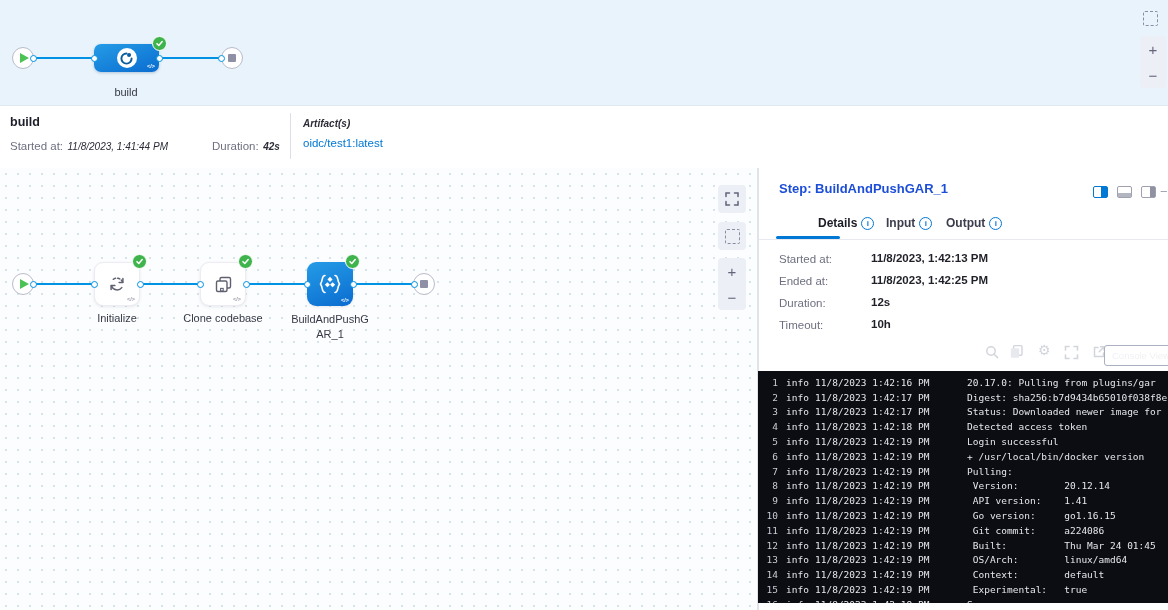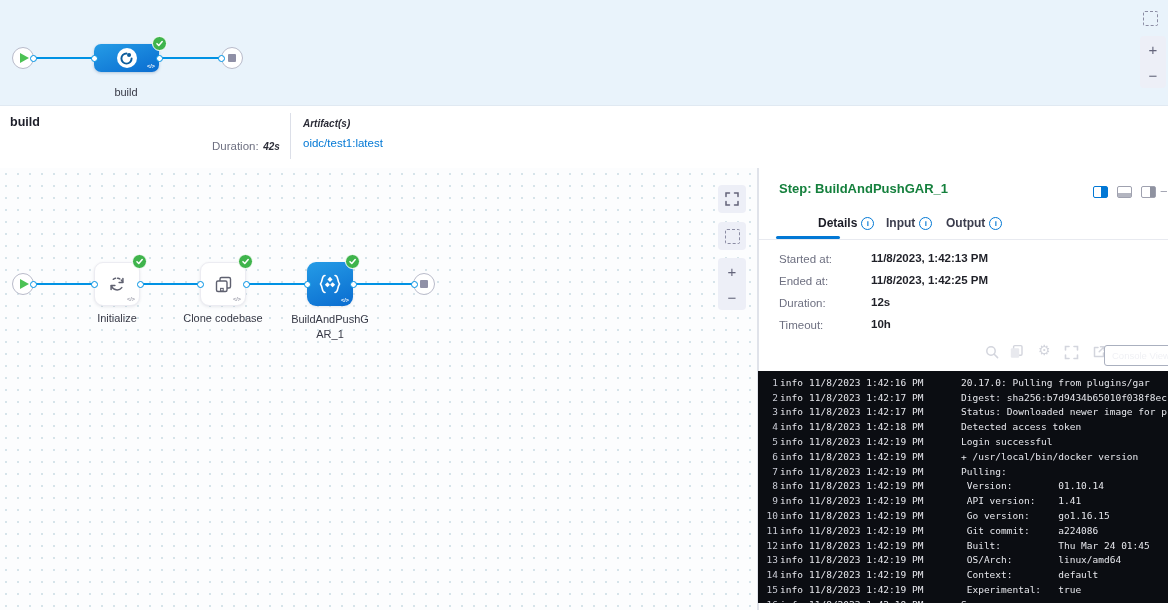--- a/index.html
+++ b/index.html
@@ -34,21 +34,21 @@
   .vdiv{width:1px;background:#dcdfe8;}
   .link{color:#0278d5;font-size:11.5px;cursor:pointer;}
 
   
   .canvas{left:0;top:168px;width:758px;height:442px;background-color:#fcfdfe;background-image:radial-gradient(#d6e4ea 1.1px,transparent 1.3px);background-size:12px 12px;border-right:1px solid #e0e3ea;box-sizing:border-box;}
   .step-node{width:46px;height:44px;border-radius:9px;background:#fff;border:1px solid #ececf2;box-shadow:0 1px 3px rgba(40,50,80,.10);box-sizing:border-box;display:flex;align-items:center;justify-content:center;position:absolute;}
   .step-node.blue{background:linear-gradient(160deg,#259ce6,#0a6cd0);border:none;}
 
   
   .panel{left:758px;top:168px;width:410px;height:442px;background:#fff;border-left:1px solid #e0e3ea;box-sizing:border-box;}
-  .panel-title{font-size:13px;font-weight:bold;color:#15803d;}
+  .panel-title{font-size:13px;font-weight:bold;color:#1d4ed8;}
   .layout-ico{width:15px;height:12px;border:1.5px solid #9fa1af;border-radius:2px;box-sizing:border-box;position:absolute;}
   .layout-ico.active{border-color:#0278d5;}
   .layout-ico .fill-r{position:absolute;right:0;top:0;bottom:0;width:45%;background:#0278d5;}
   .layout-ico .fill-b{position:absolute;left:0;right:0;bottom:0;height:40%;background:#b3b5c0;}
   .layout-ico .fill-rg{position:absolute;right:0;top:0;bottom:0;width:42%;background:#8f92a0;}
   .tab{font-size:12px;font-weight:bold;color:#3b3d4d;display:flex;align-items:center;gap:4px;cursor:pointer;margin-left:39px;}
   .tab.active{color:#1b1c26;}
   .info-i{display:inline-flex;width:11px;height:11px;border:1px solid #0278d5;border-radius:50%;color:#0278d5;font-size:8px;align-items:center;justify-content:center;font-style:normal;font-weight:bold;}
   .tabs-border{height:1px;background:#e8eaf0;}
   .tab-underline{height:3px;background:#0278d5;border-radius:2px;}
@@ -56,21 +56,21 @@
   .dt-val{font-size:11.5px;color:#1f2028;font-weight:bold;}
 
   
   .logs-header{left:758px;top:338px;width:410px;height:33px;background:#171a21;display:flex;align-items:center;}
   .logs-title{color:#f0f1f5;font-size:11.5px;font-weight:bold;margin-left:19px;}
   .log-ico{position:absolute;display:flex;align-items:center;justify-content:center;cursor:pointer;}
   .console-btn{position:absolute;left:1104px;top:345px;height:19px;border:1px solid #aab0bf;border-radius:3px;color:#f0f1f5;font-size:9.5px;display:flex;align-items:center;padding:0 7px;background:transparent;cursor:pointer;white-space:nowrap;}
   .log-body{left:758px;top:371px;width:410px;height:232px;background:#0b0d12;overflow:hidden;padding:4px 0 0 6px;box-sizing:border-box;}
   .log-line{display:flex;height:14.8px;align-items:center;font-family:"DejaVu Sans Mono",monospace;font-size:9.5px;color:#e6e7ec;}
   .log-line .ln{width:14px;text-align:right;color:#c9cbd4;flex:none;}
-  .log-line .lvl{margin-left:2px;width:23px;flex:none;}
+  .log-line .lvl{margin-left:8px;width:23px;flex:none;}
   .log-line .ts{margin-left:6px;width:118px;flex:none;white-space:pre;}
   .log-line .msg{margin-left:34px;white-space:pre;}
 </style>
 </head>
 <body>
 
 <div id="app">
 
   <div class="abs stage-band">
     <div class="abs pipe-line" style="left:33px;top:57px;width:61px;"></div>
@@ -110,20 +110,24 @@
       <div class="marquee-box"></div>
     </div>
     <div class="abs zoom-group" style="left:1140px;top:36px;width:26px;height:52px;">
       <span>+</span>
       <span>−</span>
     </div>
   </div>
 
   <div class="abs info-bar">
     <div class="abs info-title" style="left:10px;top:9px;">build</div>
+    <div class="abs" style="left:10px;top:30px;">
+      <span class="lbl">Started at:</span>
+      <span class="val">11/8/2023, 1:41:44 PM</span>
+    </div>
     <div class="abs" style="left:212px;top:30px;">
       <span class="lbl">Duration:</span>
       <span class="val b">42s</span>
     </div>
     <div class="abs vdiv" style="left:290px;top:7px;height:46px;"></div>
     <div class="abs val b" style="left:303px;top:12px;">Artifact(s)</div>
     <div class="abs link" style="left:303px;top:31px;">oidc/test1:latest</div>
   </div>
 
   <div class="abs canvas">
@@ -320,21 +324,21 @@
     <div class="log-line">
         <span class="ln">7</span>
         <span class="lvl">info</span>
         <span class="ts">11/8/2023 1:42:19 PM</span>
         <span class="msg">Pulling:</span>
       </div>
     <div class="log-line">
         <span class="ln">8</span>
         <span class="lvl">info</span>
         <span class="ts">11/8/2023 1:42:19 PM</span>
-        <span class="msg"> Version:        01.10.14</span>
+        <span class="msg"> Version:        20.12.14</span>
       </div>
     <div class="log-line">
         <span class="ln">9</span>
         <span class="lvl">info</span>
         <span class="ts">11/8/2023 1:42:19 PM</span>
         <span class="msg"> API version:    1.41</span>
       </div>
     <div class="log-line">
         <span class="ln">10</span>
         <span class="lvl">info</span>

